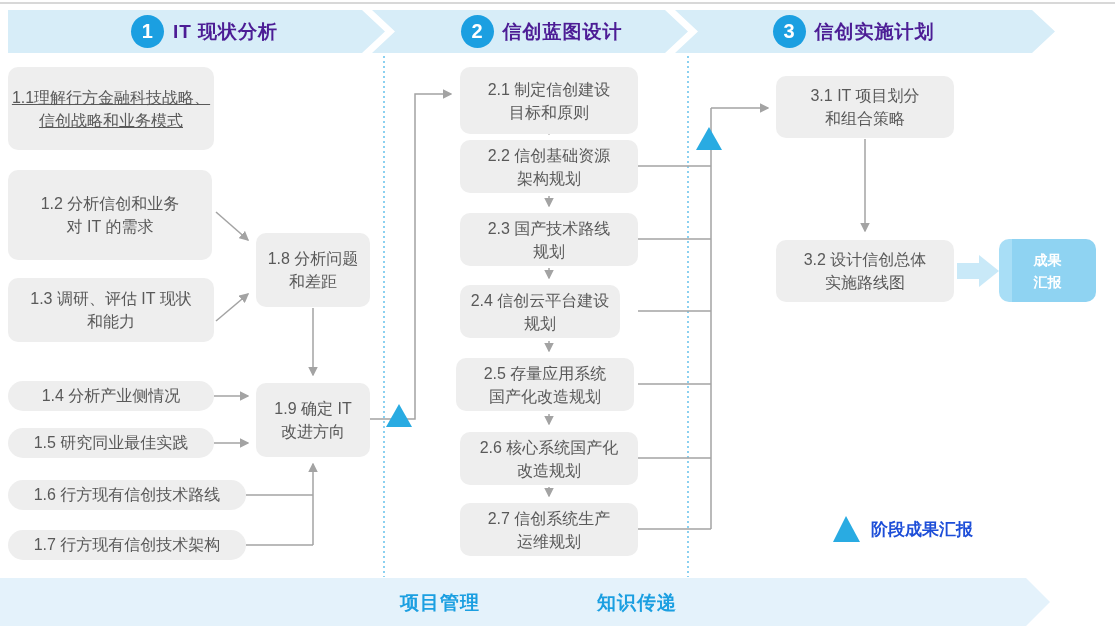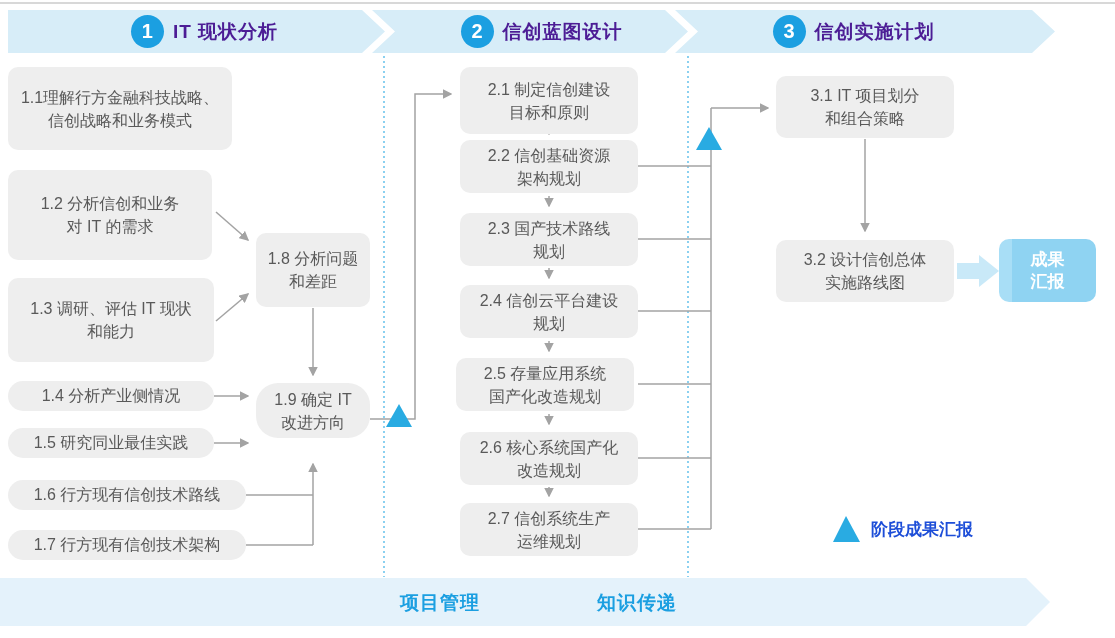--- a/index.html
+++ b/index.html
@@ -16,43 +16,43 @@
   #ph3{left:675px;top:10px;width:357px;height:43px;}
   .pnum{width:33px;height:33px;border-radius:50%;background:#1B9FE1;color:#fff;font-weight:bold;
         font-size:20px;display:flex;align-items:center;justify-content:center;flex:0 0 auto;}
   .ptitle{color:#4c1d95;font-weight:bold;font-size:19px;letter-spacing:1px;white-space:nowrap;}
 
   
   .gbox{position:absolute;background:#EEEEEE;border-radius:10px;color:#595959;font-size:16px;
         line-height:23px;display:flex;align-items:center;justify-content:center;text-align:center;
         white-space:pre-line;z-index:1;}
   .pill{border-radius:15px;line-height:20px;}
-  #b11{left:8px;top:67px;width:224px;height:83px;}
+  #b11{left:8px;top:67px;width:206px;height:83px;text-decoration:underline;}
   #b12{left:8px;top:170px;width:204px;height:90px;}
-  #b13{left:8px;top:278px;width:206px;height:84px;}
+  #b13{left:8px;top:278px;width:206px;height:64px;}
   #b14{left:8px;top:381px;width:206px;height:30px;}
   #b15{left:8px;top:428px;width:206px;height:30px;}
   #b16{left:8px;top:480px;width:238px;height:30px;}
   #b17{left:8px;top:530px;width:238px;height:30px;}
   #b18{left:256px;top:233px;width:114px;height:74px;}
-  #b19{left:256px;top:383px;width:114px;height:55px;border-radius:22px;}
+  #b19{left:256px;top:383px;width:114px;height:74px;}
   #c21{left:460px;top:67px;width:178px;height:67px;}
   #c22{left:460px;top:140px;width:178px;height:53px;}
   #c23{left:460px;top:213px;width:178px;height:53px;}
-  #c24{left:460px;top:285px;width:178px;height:53px;}
+  #c24{left:460px;top:285px;width:160px;height:53px;}
   #c25{left:456px;top:358px;width:178px;height:53px;}
   #c26{left:460px;top:432px;width:178px;height:53px;}
   #c27{left:460px;top:503px;width:178px;height:53px;}
   #d31{left:776px;top:76px;width:178px;height:62px;}
   #d32{left:776px;top:240px;width:178px;height:62px;}
 
   
   #outcome{position:absolute;left:999px;top:239px;width:97px;height:63px;border-radius:10px;
            background:linear-gradient(90deg,#A8DEF6 0px,#A8DEF6 13px,#8FD3F2 13px);
-           color:#ffffff;font-weight:bold;font-size:17px;line-height:22px;display:flex;
+           color:#ffffff;font-weight:bold;font-size:14px;line-height:22px;display:flex;
            align-items:center;justify-content:center;text-align:center;white-space:pre-line;z-index:1;}
 
   
   #legendLabel{position:absolute;left:871px;top:518px;color:#1d4ed8;font-weight:bold;
                font-size:17px;z-index:1;}
   .footer-label{position:absolute;top:590px;width:180px;text-align:center;color:#1B9FE1;
                 font-weight:bold;font-size:19px;z-index:1;letter-spacing:1px;}
   #f1{left:350px;}
   #f2{left:547px;}
 </style>

